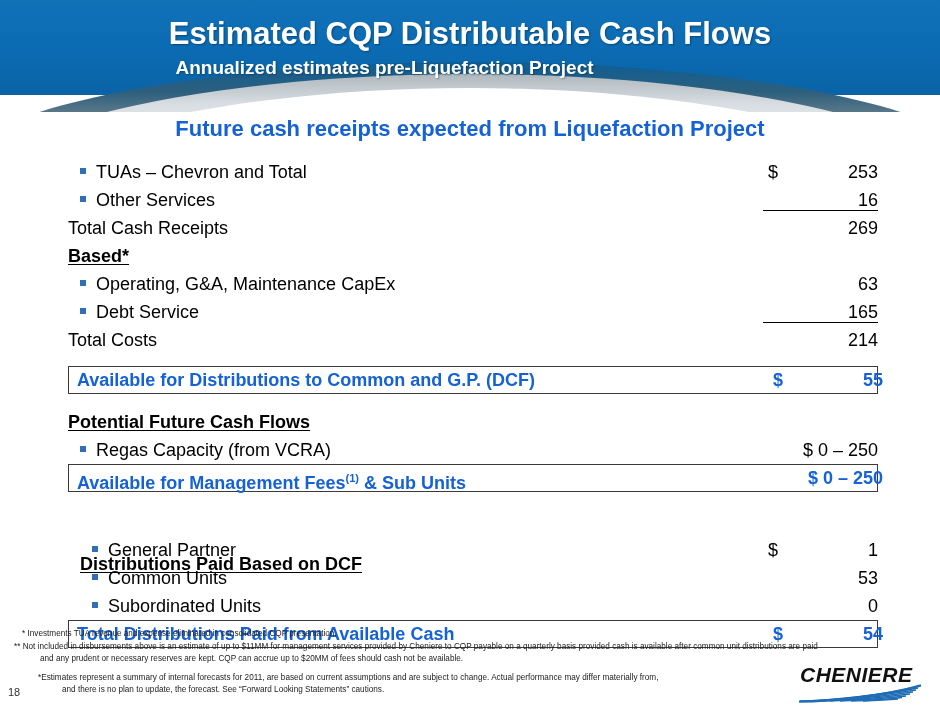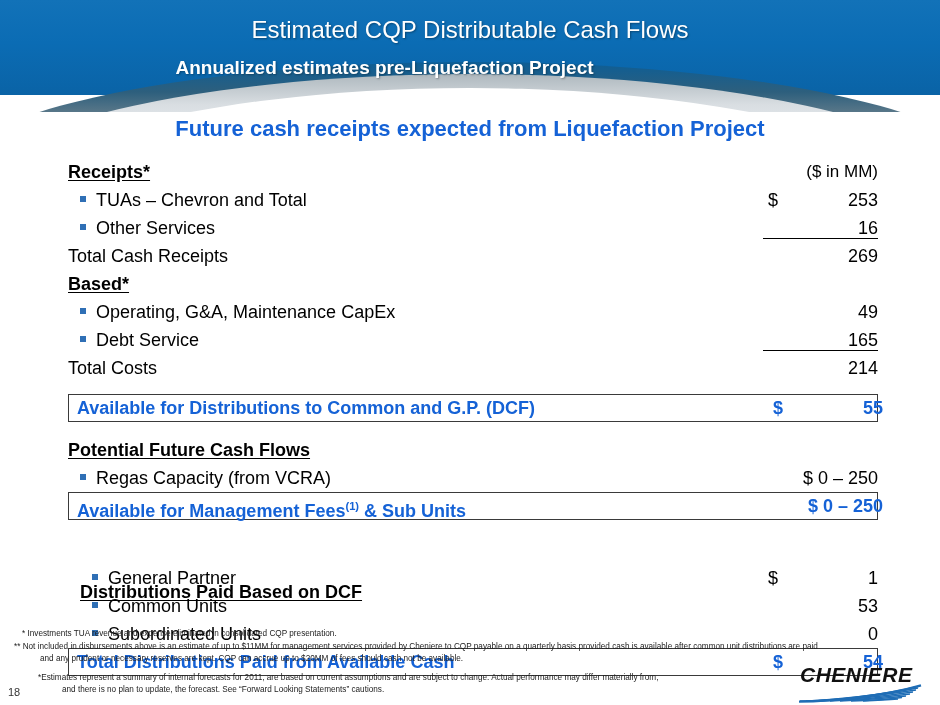--- a/index.html
+++ b/index.html
@@ -49,22 +49,22 @@
     left: -60px; top: 88px;
     width: 1060px; height: 160px;
     border-radius: 50% / 100% 100% 0 0;
     background: #ffffff;
   }
   .title-main {
     position: absolute;
     left: 0; top: 16px;
     width: 940px;
     text-align: center;
-    font-size: 24px;
-    font-weight: normal;
+    font-size: 31px;
+    font-weight: bold;
     color: #ffffff;
     letter-spacing: 0px;
     z-index: 5;
     text-shadow: 1px 1px 2px rgba(0,0,0,0.35);
   }
   .title-sub {
     position: absolute;
     left: 0; top: 57px;
     width: 769px;
     text-align: center;
@@ -273,24 +273,20 @@
   <div class="swoosh-light"></div>
   <div class="band-mask"></div>
   <div class="title-main">Estimated CQP Distributable Cash Flows</div>
   <div class="title-sub">Annualized estimates pre-Liquefaction Project</div>
 </div>
 
 <div id="section-heading">Future cash receipts expected from Liquefaction Project</div>
 
 <div id="statement">
 
-  <div class="row hdr">
-    <span class="lbl">Receipts*</span>
-    <span class="units">($ in MM)</span>
-  </div>
 
   <div class="row bullet">
     <span class="lbl"><span class="bul"></span><span>TUAs – Chevron and Total</span></span>
     <span class="cur">$</span>
     <span class="val">253</span>
   </div>
 
   <div class="row bullet">
     <span class="lbl"><span class="bul"></span><span>Other Services</span></span>
     <span class="val">16</span>
@@ -301,21 +297,21 @@
     <span class="lbl">Total Cash Receipts</span>
     <span class="val">269</span>
   </div>
 
   <div class="row hdr">
     <span class="lbl">Based*</span>
   </div>
 
   <div class="row bullet">
     <span class="lbl"><span class="bul"></span><span>Operating, G&amp;A, Maintenance CapEx</span></span>
-    <span class="val">49</span>
+    <span class="val">63</span>
   </div>
 
   <div class="row bullet">
     <span class="lbl"><span class="bul"></span><span>Debt Service</span></span>
     <span class="val">165</span>
     <span class="ruleline"></span>
   </div>
 
   <div class="row plain">
     <span class="lbl">Total Costs</span>

